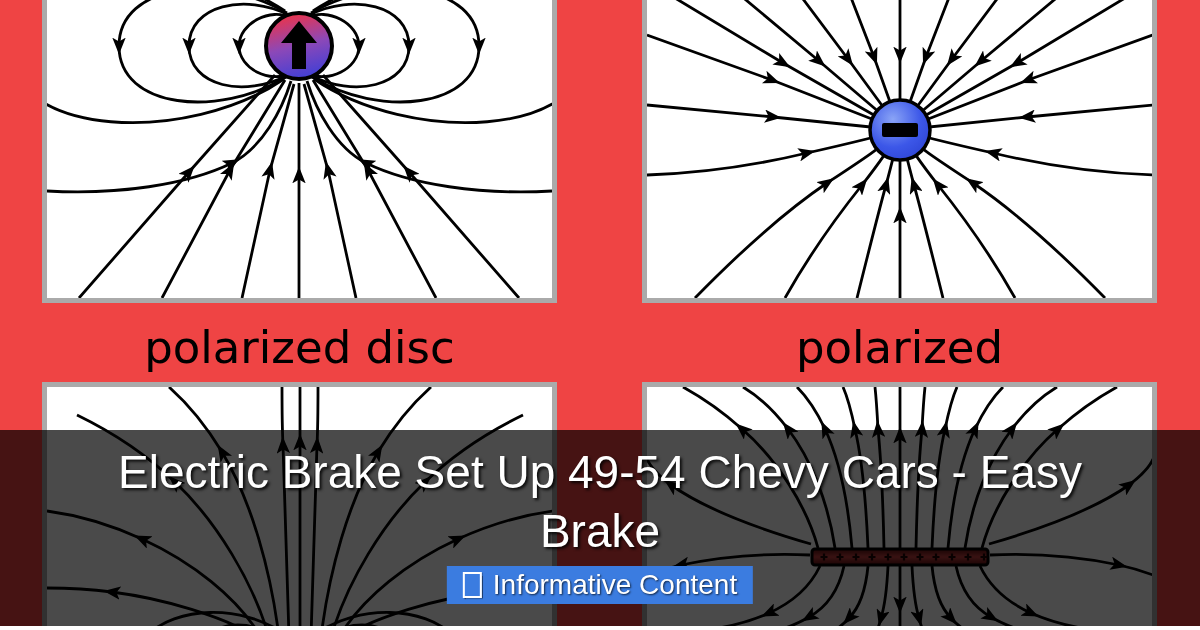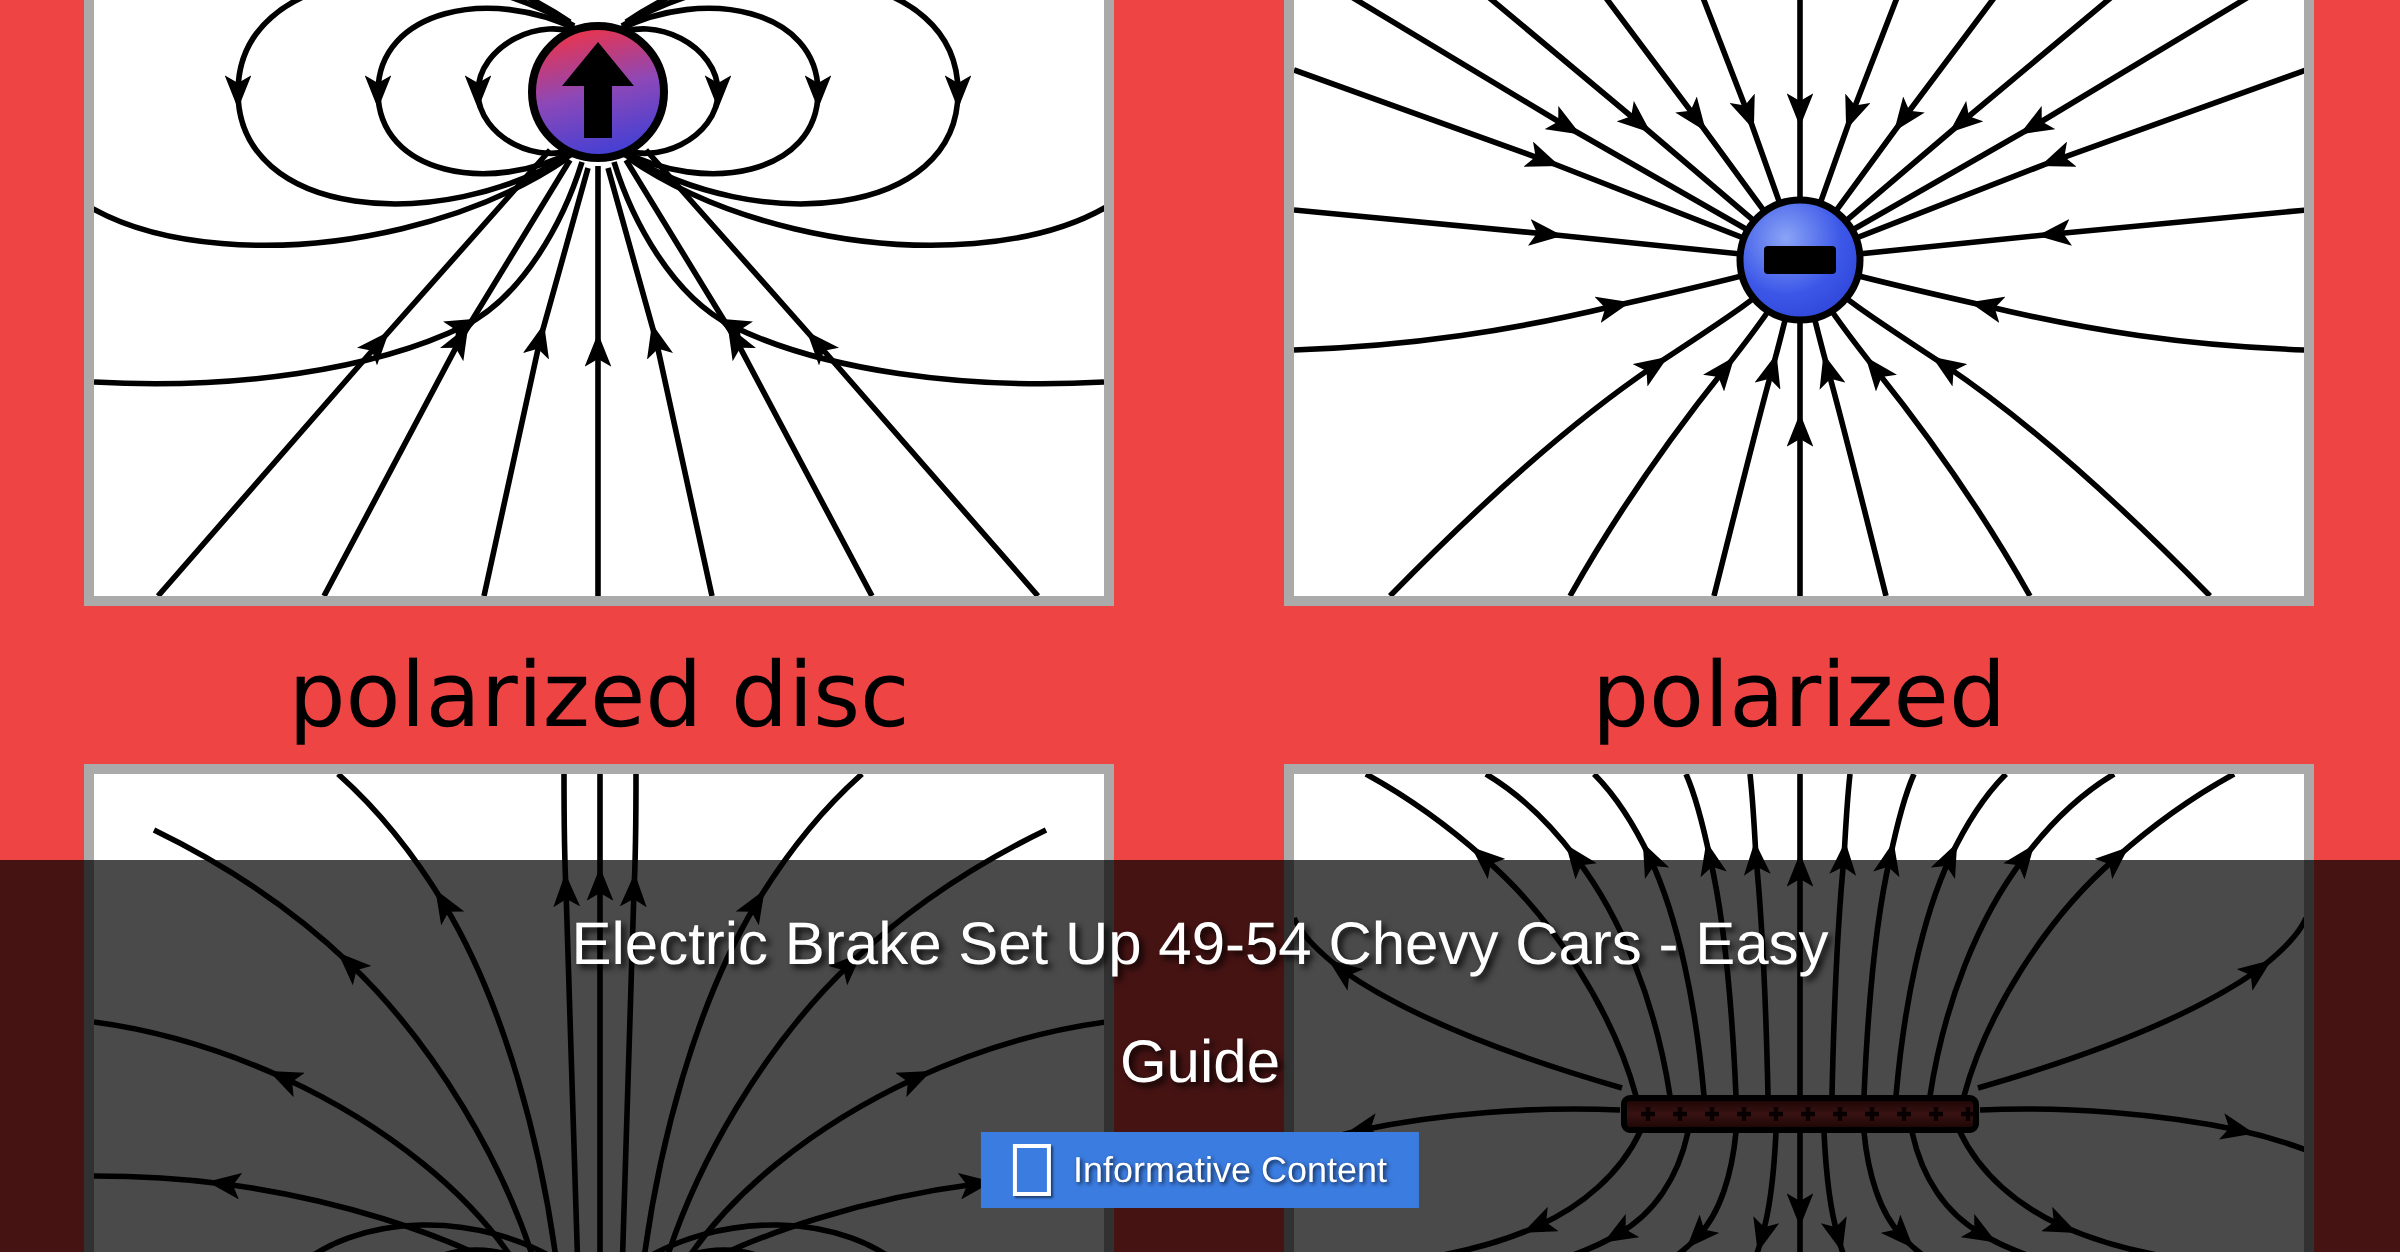--- a/index.html
+++ b/index.html
@@ -10,25 +10,25 @@
   .panel-tl{left:42px;top:-10px;width:515px;height:313px;}
   .panel-tr{left:642px;top:-10px;width:515px;height:313px;}
   .panel-bl{left:42px;top:382px;width:515px;height:260px;}
   .panel-br{left:642px;top:382px;width:515px;height:260px;}
   .caption{position:absolute;width:515px;top:322px;text-align:center;color:#000;
            font-family:"DejaVu Sans",sans-serif;font-size:45px;line-height:52px;}
   .caption-left{left:42px;}
   .caption-right{left:642px;}
   .overlay{position:absolute;left:0;top:430px;width:1200px;height:200px;background:rgba(0,0,0,0.71);}
   .title{position:absolute;left:0;top:443px;width:1200px;text-align:center;color:#ffffff;
-         font-size:30px;line-height:59px;font-weight:400;
+         font-size:46px;line-height:59px;font-weight:400;
          text-shadow:2px 2px 3px rgba(0,0,0,0.85);}
   .badge{position:absolute;top:566px;left:50%;transform:translateX(-50%);height:38px;
          background:#3b7ce0;display:flex;align-items:center;gap:11px;padding:0 16px;
-         color:#ffffff;font-size:18px;white-space:nowrap;
+         color:#ffffff;font-size:28px;white-space:nowrap;
          text-shadow:1px 1px 2px rgba(0,0,0,0.7);}
   .tofu{display:inline-block;width:15px;height:22px;border:2px solid #ffffff;
         box-shadow:1px 1px 1px rgba(0,0,0,0.5);}
   .fl{stroke:#000;stroke-width:2.8;fill:none;}
 </style>
 </head>
 <body>
 
 <div class="canvas">
 
@@ -182,21 +182,21 @@
                M221.5,170 h7 M225,166.5 v7 M237.5,170 h7 M241,166.5 v7 M253.5,170 h7 M257,166.5 v7
                M269.5,170 h7 M273,166.5 v7 M285.5,170 h7 M289,166.5 v7 M301.5,170 h7 M305,166.5 v7
                M317.5,170 h7 M321,166.5 v7 M333.5,170 h7 M337,166.5 v7"></path>
     </svg>
   </div>
 
   <div class="overlay"></div>
 
   <div class="title">
     <div>Electric Brake Set Up 49-54 Chevy Cars - Easy</div>
-    <div>Guide</div>
+    <div>Brake</div>
   </div>
 
   <div class="badge">
     <span class="tofu"></span>
     <span>Informative Content</span>
   </div>
 
 </div>
 
 </body></html>

